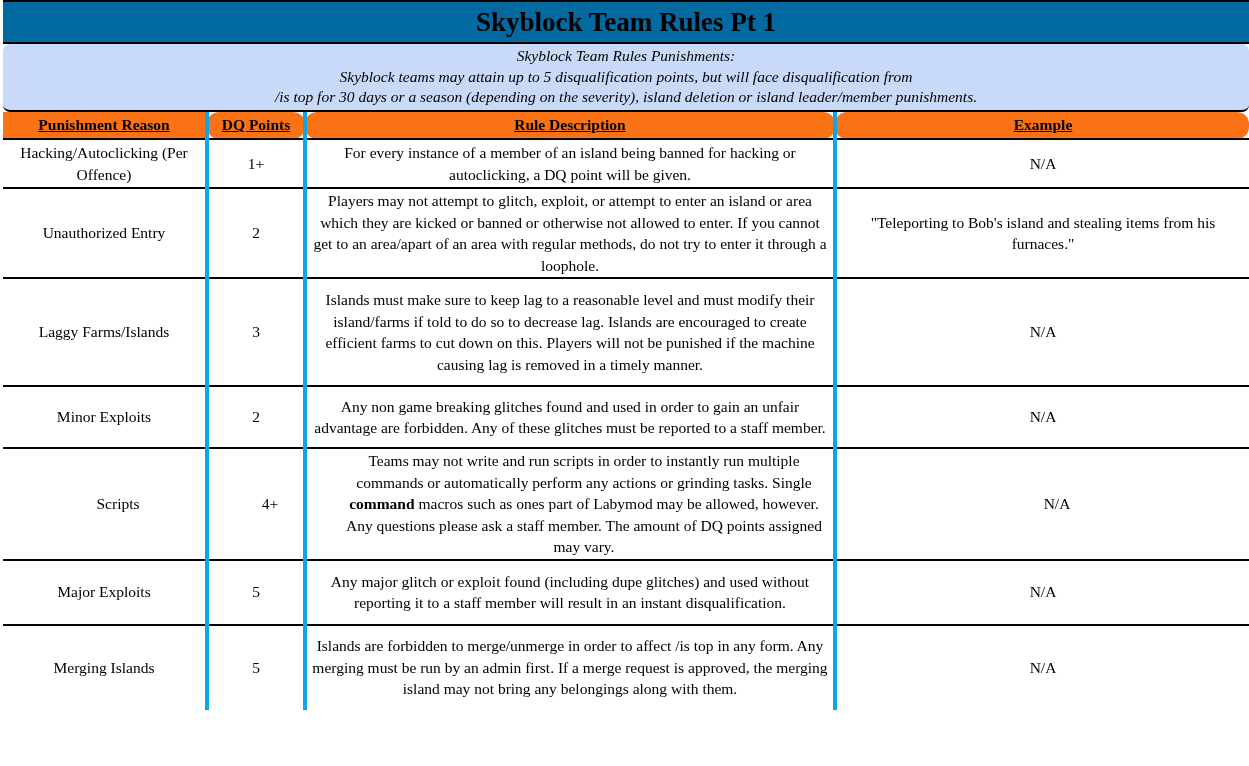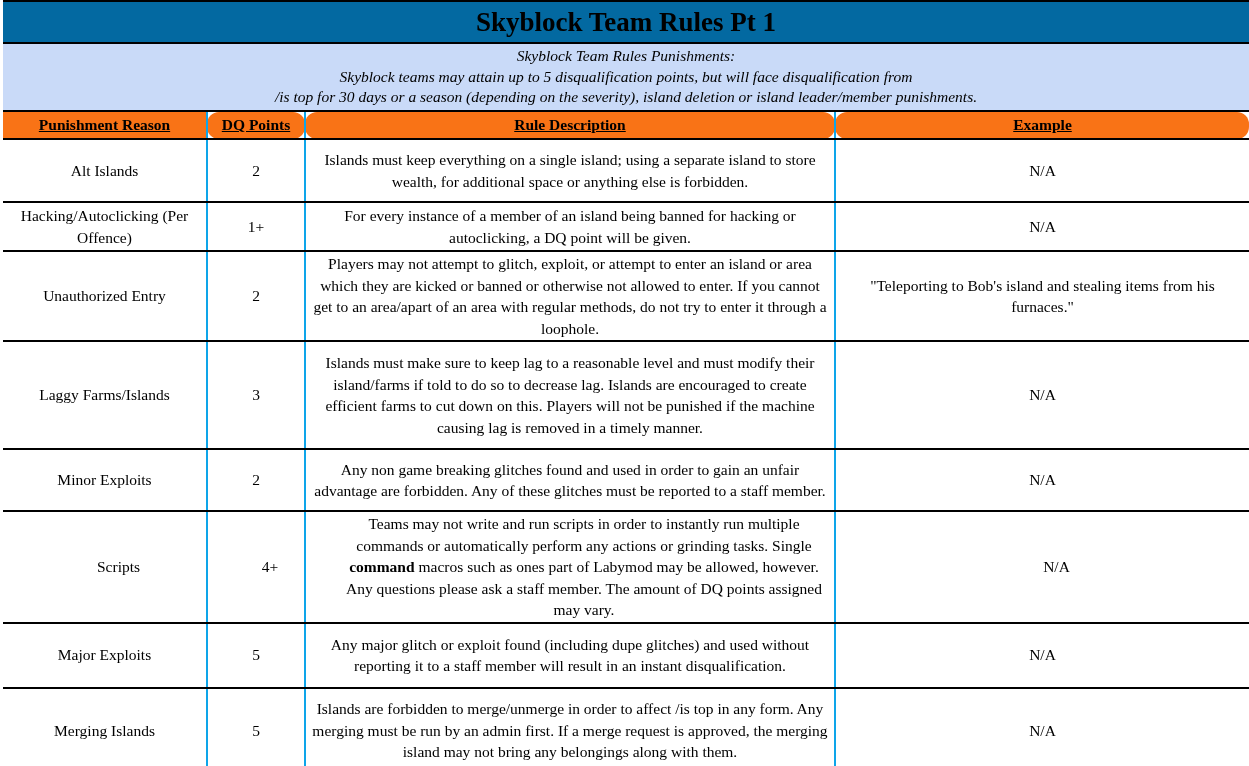--- a/index.html
+++ b/index.html
@@ -26,20 +26,21 @@
   .subtitle-bar {
     height: 68px;
     background: #c9daf8;
     border-bottom: 2px solid #000;
     display: flex; flex-direction: column;
     align-items: center; justify-content: center;
     font-style: italic;
     font-size: 15.5px;
     line-height: 20.5px;
     text-align: center;
+    border-radius: 7px;
   }
   table.rules {
     border-collapse: collapse;
     table-layout: fixed;
     width: 1246px;
   }
   col.c-reason { width: 204px; }
   col.c-dq     { width: 98px;  }
   col.c-rule   { width: 530px; }
   col.c-ex     { width: 414px; }
@@ -53,21 +54,21 @@
   }
   th {
     background: #f97316;
     font-weight: bold;
     text-decoration: underline;
     border-bottom: 2px solid #000;
     height: 27px;
     line-height: 1;
   }
   td { border-bottom: 2px solid #000; }
-  th + th, td + td { border-left: 2px solid #0ea5e9; border-radius: 12px; }
+  th + th, td + td { border-left: 4px solid #0ea5e9; border-radius: 12px; }
   tr.r1 td { height: 63px;  }
   tr.r2 td { height: 49px;  }
   tr.r3 td { height: 86px;  }
   tr.r4 td { height: 108px; }
   tr.r5 td { height: 62px;  }
   tr.r6 td { height: 109px; padding-left: 32px; }
   tr.r7 td { height: 65px;  }
   tr.r8 td { height: 85px; border-bottom: none; }
   .bold { font-weight: bold; }
 </style>
@@ -94,26 +95,20 @@
         <col class="c-ex">
     </colgroup>
     <tbody>
         <tr>
       <th>Punishment Reason</th>
       <th>DQ Points</th>
       <th>Rule Description</th>
       <th>Example</th>
     </tr>
 
-    <tr class="r1">
-      <td>Alt Islands</td>
-      <td>2</td>
-      <td>Islands must keep everything on a single island; using a separate island to store wealth, for additional space or anything else is forbidden.</td>
-      <td>N/A</td>
-    </tr>
 
     <tr class="r2">
       <td>Hacking/Autoclicking (Per Offence)</td>
       <td>1+</td>
       <td>For every instance of a member of an island being banned for hacking or autoclicking, a DQ point will be given.</td>
       <td>N/A</td>
     </tr>
 
     <tr class="r3">
       <td>Unauthorized Entry</td>

